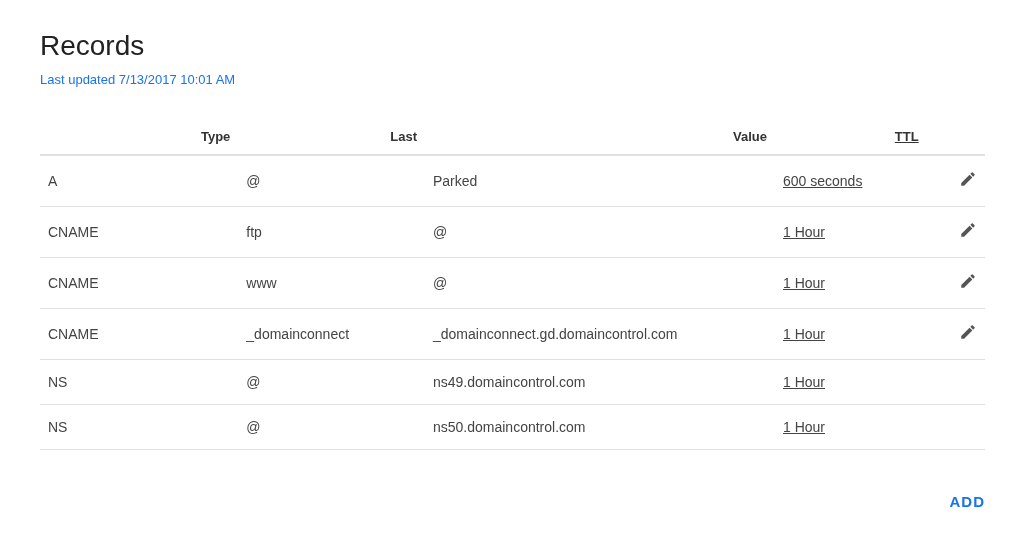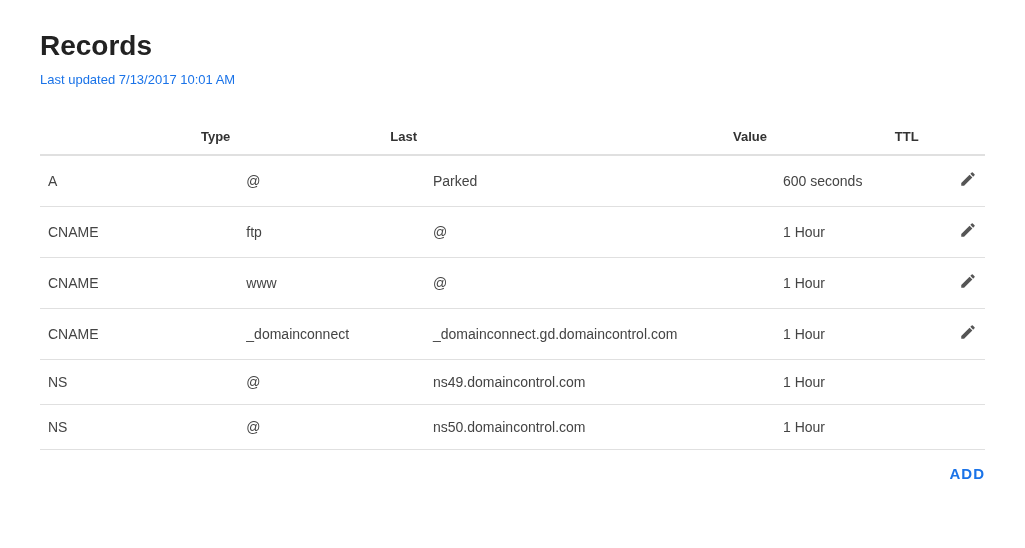--- a/index.html
+++ b/index.html
@@ -13,21 +13,21 @@
       background: #fff;
       color: #333;
       font-size: 14px;
       padding: 30px 40px;
       width: 1025px;
       min-height: 548px;
     }
 
     .page-title {
       font-size: 28px;
-      font-weight: 700;
+      font-weight: 400;
       color: #222;
       margin-bottom: 10px;
     }
 
     .last-updated {
       color: #1a73e8;
       font-size: 13px;
       margin-bottom: 32px;
     }
 
@@ -59,21 +59,21 @@
     td {
       padding: 14px 8px;
       font-size: 14px;
       color: #444;
       vertical-align: middle;
     }
 
     .col-type { width: 170px; }
     .col-name { width: 160px; }
     .col-value { width: 300px; margin-left: 31px; }
-    .col-ttl { width: 130px; }
+    .col-ttl { width: 130px; text-decoration: underline; }
     .col-action { width: 50px; text-align: right; }
 
     .edit-icon {
       color: #555;
       cursor: pointer;
       font-size: 16px;
       display: inline-block;
     }
 
     .edit-icon svg {
@@ -90,20 +90,21 @@
 
     .add-button {
       color: #1a73e8;
       font-weight: 700;
       font-size: 15px;
       letter-spacing: 1px;
       cursor: pointer;
       background: none;
       border: none;
       text-transform: uppercase;
+      margin-top: 28px;
     }
   </style>
 </head>
 <body>
 
 <h1 class="page-title">Records</h1>
 <p class="last-updated">Last updated 7/13/2017 10:01 AM</p>
 
 <table>
   <thead>

